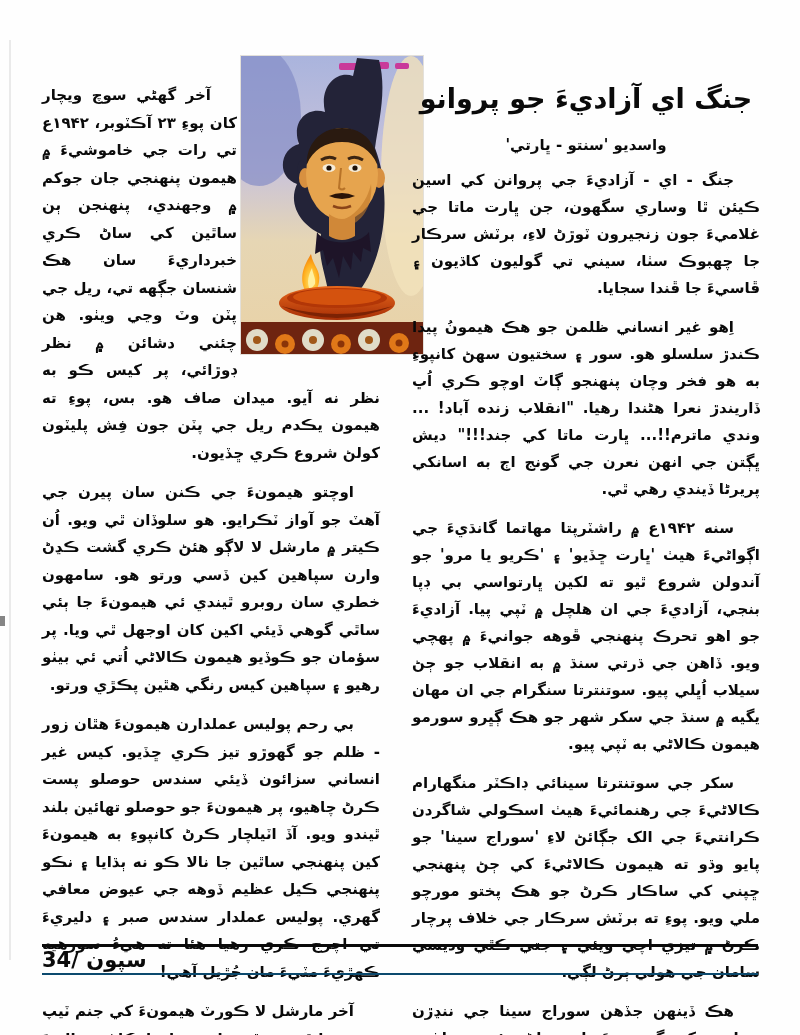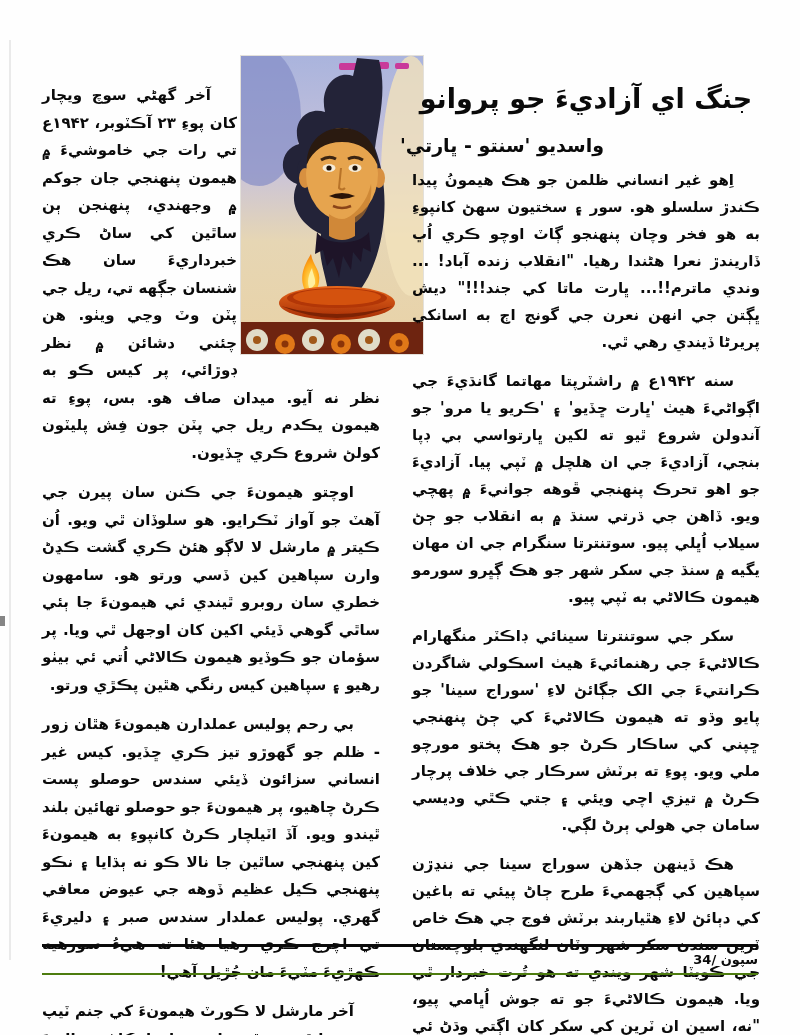--- a/index.html
+++ b/index.html
@@ -15,21 +15,21 @@
   .right-col{
     position:absolute;left:400px;top:62px;width:372px;
     direction:rtl;text-align:justify;
     font-size:15px;line-height:27px;font-weight:bold;
   }
   .title{
     text-align:center;font-size:27px;line-height:41px;font-weight:bold;
     margin:16px;letter-spacing:0;
   }
   .byline{
-    text-align:left;font-size:19px;line-height:20px;font-weight:bold;
+    text-align:center;font-size:15px;line-height:20px;font-weight:bold;
     margin:12px 0 9px 0;
   }
   p.body-par{margin:12px;text-indent:26px;}
 
   
   .left-col{
     position:absolute;left:30px;top:70px;width:362px;
     direction:rtl;text-align:justify;
     font-size:15px;line-height:27.5px;font-weight:bold;
   }
@@ -41,22 +41,22 @@
     box-shadow:0 0 0 1px #e3e0da;
   }
   .portrait svg{display:block;width:100%;height:100%;}
 
   
   .footer{
     position:absolute;left:42px;top:944px;width:716px;
     border-top:3px solid #0a0a0a;
   }
   .footer-text{
-    direction:rtl;text-align:right;font-size:13px;font-weight:bold;
-    line-height:26px;border-bottom:2px solid #4d7c0f;
+    direction:rtl;text-align:left;font-size:21px;font-weight:bold;
+    line-height:26px;border-bottom:2px solid #0c4a6e;
   }
 </style>
 </head>
 <body>
 
 <div class="page">
 
   <div class="scan-edge"></div>
   <div class="scan-speck"></div>
 
@@ -138,20 +138,21 @@
         <circle cx="44" cy="288" r="3.5" fill="#8a3408"></circle>
         <circle cx="100" cy="288" r="3.5" fill="#8a3408"></circle>
         <circle cx="158" cy="287" r="3.5" fill="#8a3408"></circle>
       </g>
     </svg>
   </figure>
 
   <div class="right-col">
     <h1 class="title">جنگ اي آزاديءَ جو پروانو</h1>
     <div class="byline">واسديو 'سنتو - ڀارتي'</div>
+    <p class="body-par">جنگ - اي - آزاديءَ جي پروانن کي اسين ڪيئن ٿا وساري سگهون، جن ڀارت ماتا جي غلاميءَ جون زنجيرون ٽوڙڻ لاءِ، برٽش سرڪار جا چهبوڪ سٺا، سيني تي گوليون کاڌيون ۽ ڦاسيءَ جا ڦندا سجايا.</p>
     <p class="body-par">اِهو غير انساني ظلمن جو هڪ هيمونُ پيدا ڪندڙ سلسلو هو. سور ۽ سختيون سهڻ کانپوءِ به هو فخر وچان پنهنجو ڳاٽ اوچو ڪري اُڀ ڏاريندڙ نعرا هڻندا رهيا. "انقلاب زنده آباد! ... وندي ماترم!!... ڀارت ماتا کي جند!!!" ديش ڀڳتن جي انهن نعرن جي گونج اڄ به اسانکي پريرڻا ڏيندي رهي ٿي.</p>
     <p class="body-par">سنه ۱۹۴۲ع ۾ راشٽرپتا مهاتما گانڌيءَ جي اڳواڻيءَ هيٺ 'ڀارت ڇڏيو' ۽ 'ڪريو يا مرو' جو آندولن شروع ٿيو ته لکين ڀارتواسي بي ڊپا بنجي، آزاديءَ جي ان هلچل ۾ ٽپي پيا. آزاديءَ جو اهو تحرڪ پنهنجي ڦوهه جوانيءَ ۾ پهچي ويو. ڏاهن جي ڌرتي سنڌ ۾ به انقلاب جو ڄڻ سيلاب اُڀلي پيو. سوتنترتا سنگرام جي ان مهان يگيه ۾ سنڌ جي سکر شهر جو هڪ ڳڀرو سورمو هيمون ڪالاڻي به ٽپي پيو.</p>
     <p class="body-par">سکر جي سوتنترتا سينائي ڊاڪٽر منگهارام ڪالاڻيءَ جي رهنمائيءَ هيٺ اسڪولي شاگردن ڪرانتيءَ جي الک جڳائڻ لاءِ 'سوراج سينا' جو پايو وڌو ته هيمون ڪالاڻيءَ کي ڄڻ پنهنجي ڇپني کي ساڪار ڪرڻ جو هڪ پختو مورچو ملي ويو. پوءِ ته برٽش سرڪار جي خلاف پرچار ڪرڻ ۾ تيزي اچي ويئي ۽ جتي ڪٿي وديسي سامان جي هولي ٻرڻ لڳي.</p>
     <p class="body-par">هڪ ڏينهن جڏهن سوراج سينا جي ننڍڙن سپاهين کي ڳجهميءَ طرح ڄاڻ پيئي ته باغين کي دٻائڻ لاءِ هٿياربند برٽش فوج جي هڪ خاص ٽرين سندن سکر شهر وٽان لنگهندي بلوچستان جي ڪويٽا شهر ويندي ته هو تُرت خبردار ٿي ويا. هيمون ڪالاڻيءَ جو ته جوش اُڀامي پيو، "نه، اسين ان ٽرين کي سکر کان اڳتي وڌڻ ئي نه ڏينداسين. ٽرين کي ڪيرائي، ان فرنگي فوج کي جهنم پهچائي ڇڏينداسين."</p>
 
   </div>
 
   <div class="left-col">
     <div class="img-spacer"></div>
     <p class="body-par">آخر گهڻي سوچ ويچار کان پوءِ ۲۳ آڪٽوبر، ۱۹۴۲ع تي رات جي خاموشيءَ ۾ هيمون پنهنجي جان جوکم ۾ وجهندي، پنهنجن ٻن ساٿين کي ساڻ ڪري خبرداريءَ سان هڪ شنسان جڳهه تي، ريل جي پٽن وٽ وڃي ويٺو. هن چئني دشائن ۾ نظر ڊوڙائي، پر کيس ڪو به نظر نه آيو. ميدان صاف هو. بس، پوءِ ته هيمون يڪدم ريل جي پٽن جون فِش پليٽون کولڻ شروع ڪري ڇڏيون.</p>

